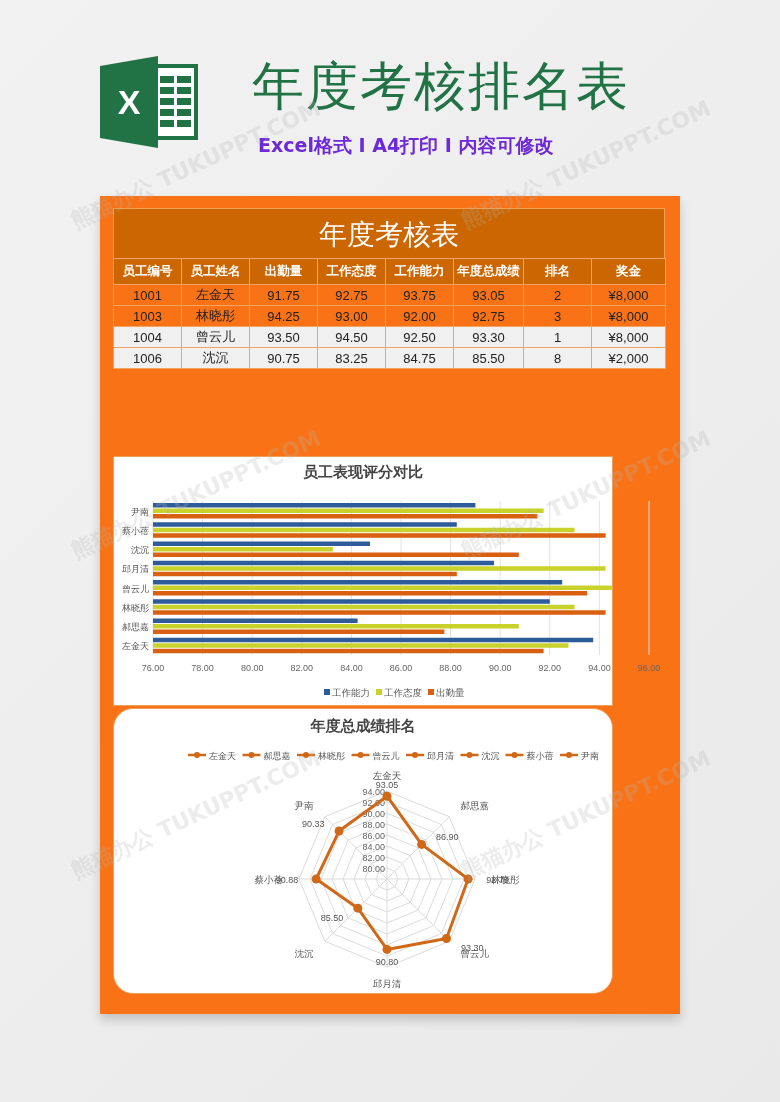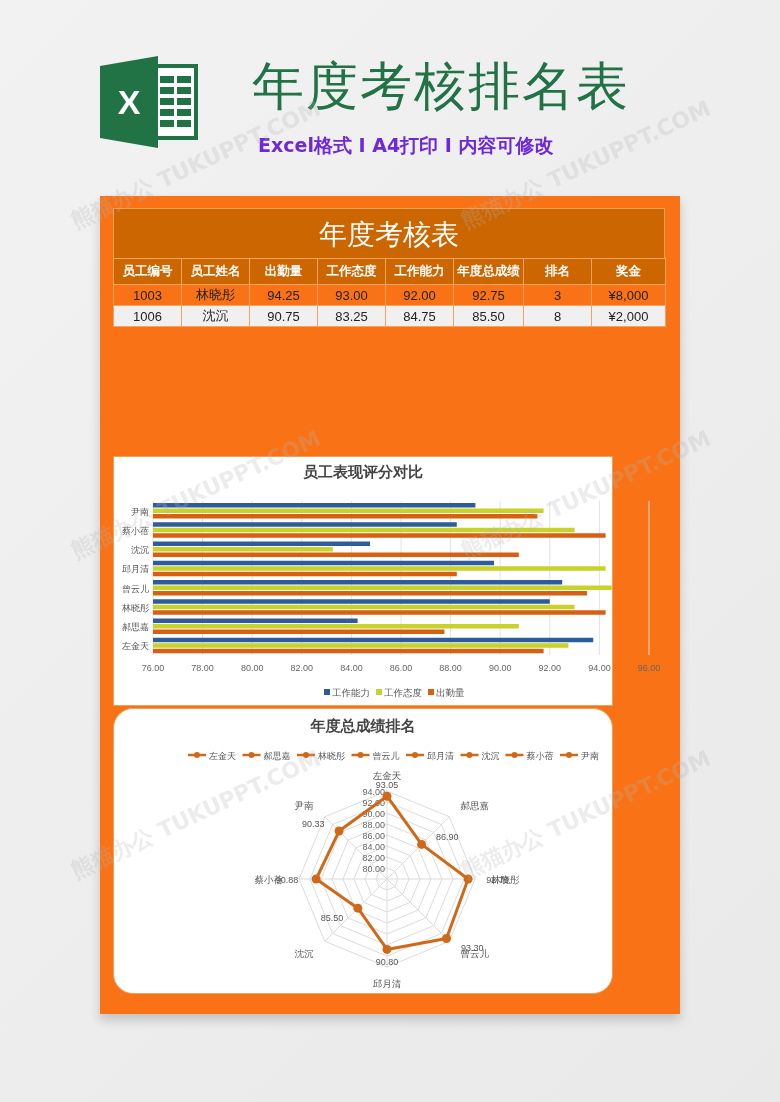--- a/index.html
+++ b/index.html
@@ -97,27 +97,47 @@
           <th>出勤量</th>
           <th>工作态度</th>
           <th>工作能力</th>
           <th>年度总成绩</th>
           <th>排名</th>
           <th>奖金</th>
         </tr>
       </thead>
       <tbody id="tbody">
           <tr>
+            <td>1001</td>
+            <td>左金天</td>
+            <td>91.75</td>
+            <td>92.75</td>
+            <td>93.75</td>
+            <td>93.05</td>
+            <td>2</td>
+            <td>¥8,000</td>
+          </tr>
+          <tr>
             <td>1003</td>
             <td>林晓彤</td>
             <td>94.25</td>
             <td>93.00</td>
             <td>92.00</td>
             <td>92.75</td>
             <td>3</td>
+            <td>¥8,000</td>
+          </tr>
+          <tr class="alt">
+            <td>1004</td>
+            <td>曾云儿</td>
+            <td>93.50</td>
+            <td>94.50</td>
+            <td>92.50</td>
+            <td>93.30</td>
+            <td>1</td>
             <td>¥8,000</td>
           </tr>
           <tr class="alt">
             <td>1006</td>
             <td>沈沉</td>
             <td>90.75</td>
             <td>83.25</td>
             <td>84.75</td>
             <td>85.50</td>
             <td>8</td>

